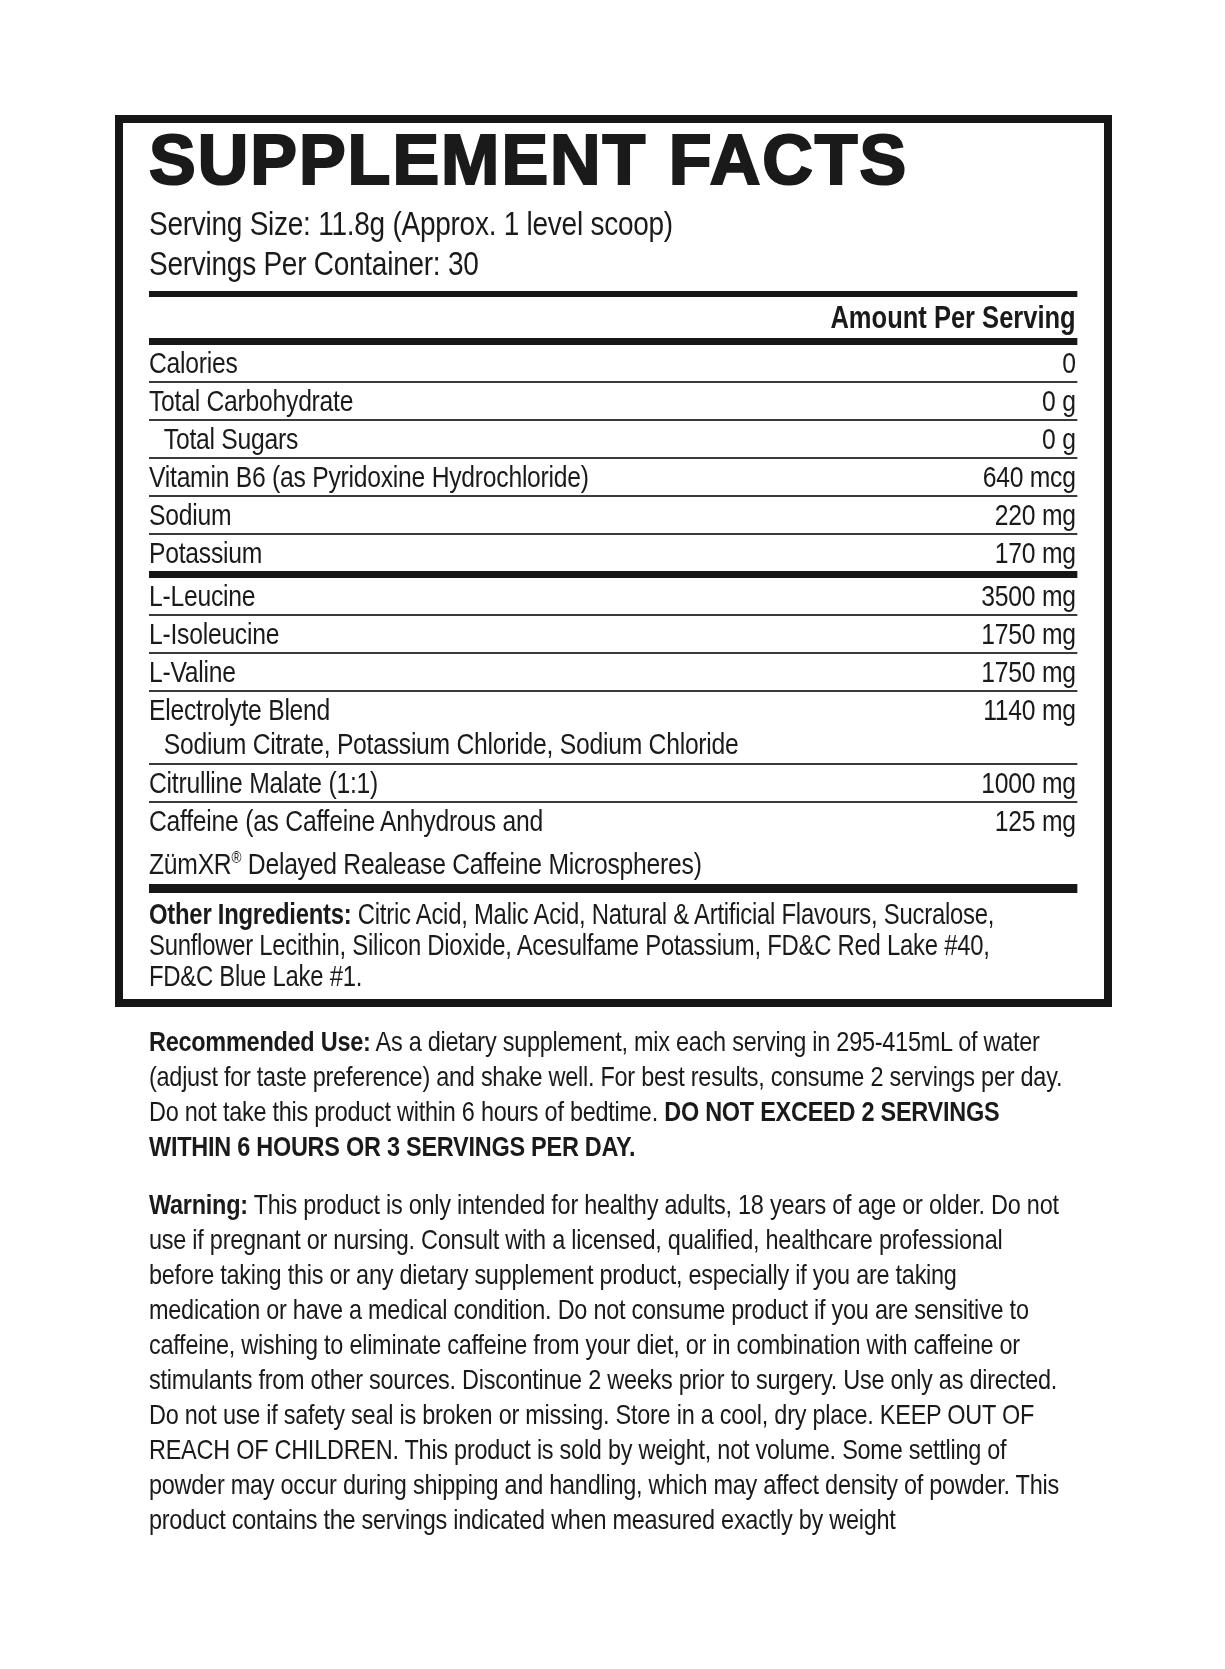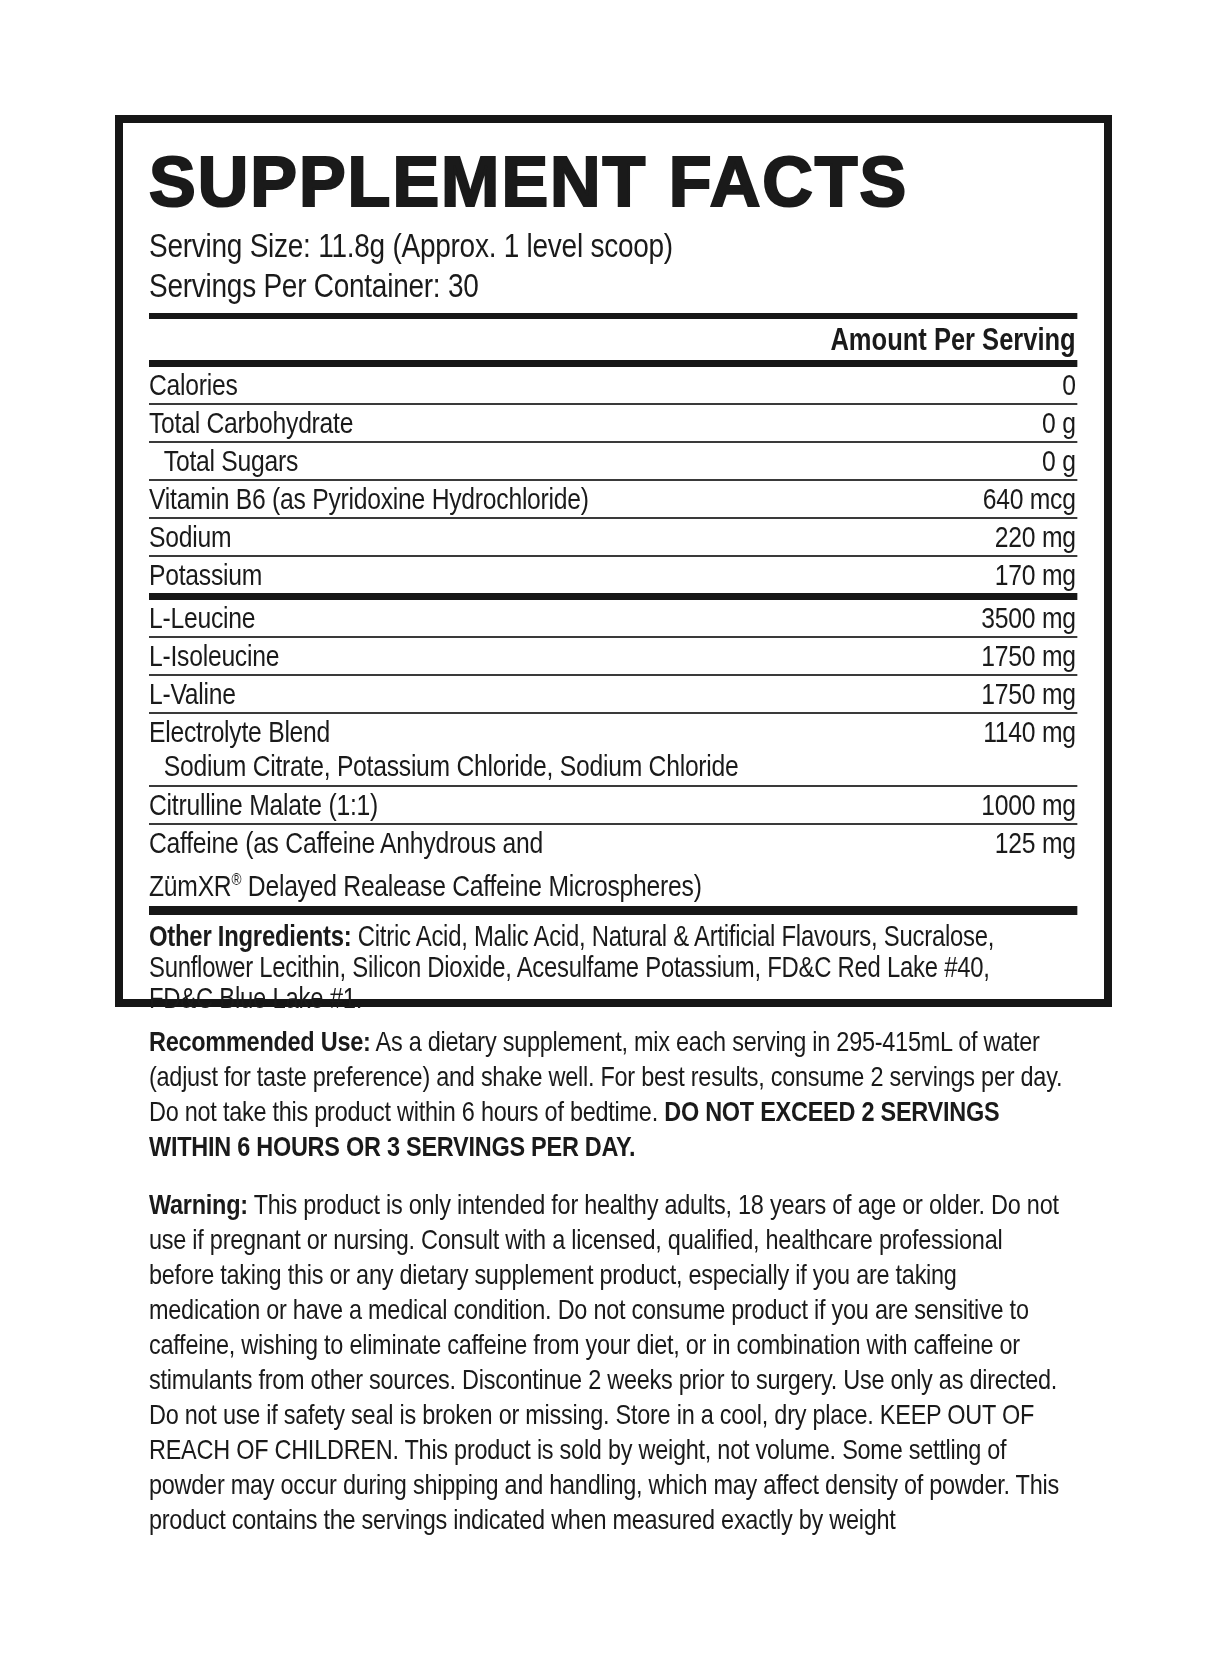--- a/index.html
+++ b/index.html
@@ -2,21 +2,21 @@
 <html><head>
 <meta charset="utf-8">
 <style>
   * { margin:0; padding:0; box-sizing:border-box; }
   html,body { background:#ffffff; }
   body { font-family:"Liberation Sans", sans-serif; color:#1a1a1a; }
   .page { position:relative; width:1225px; height:1669px; background:#ffffff; overflow:hidden; }
 
   .facts-box {
     position:absolute; left:115px; top:115px; width:997px; height:892px;
-    border:8px solid #161616; background:#fff; padding:22px 0 0 26px;
+    border:8px solid #161616; background:#fff; padding:0 0 0 26px;
   }
   .title {
     font-size:70px; line-height:74px; font-weight:bold; letter-spacing:2px;
     -webkit-text-stroke:2.2px #1a1a1a; margin:0 0 6px 0; white-space:nowrap;
   }
   
   .cond { width:1128px; transform:scaleX(0.823); transform-origin:0 0; }
 
   .serving-line { font-size:34px; line-height:40px; letter-spacing:-0.3px; }
 

